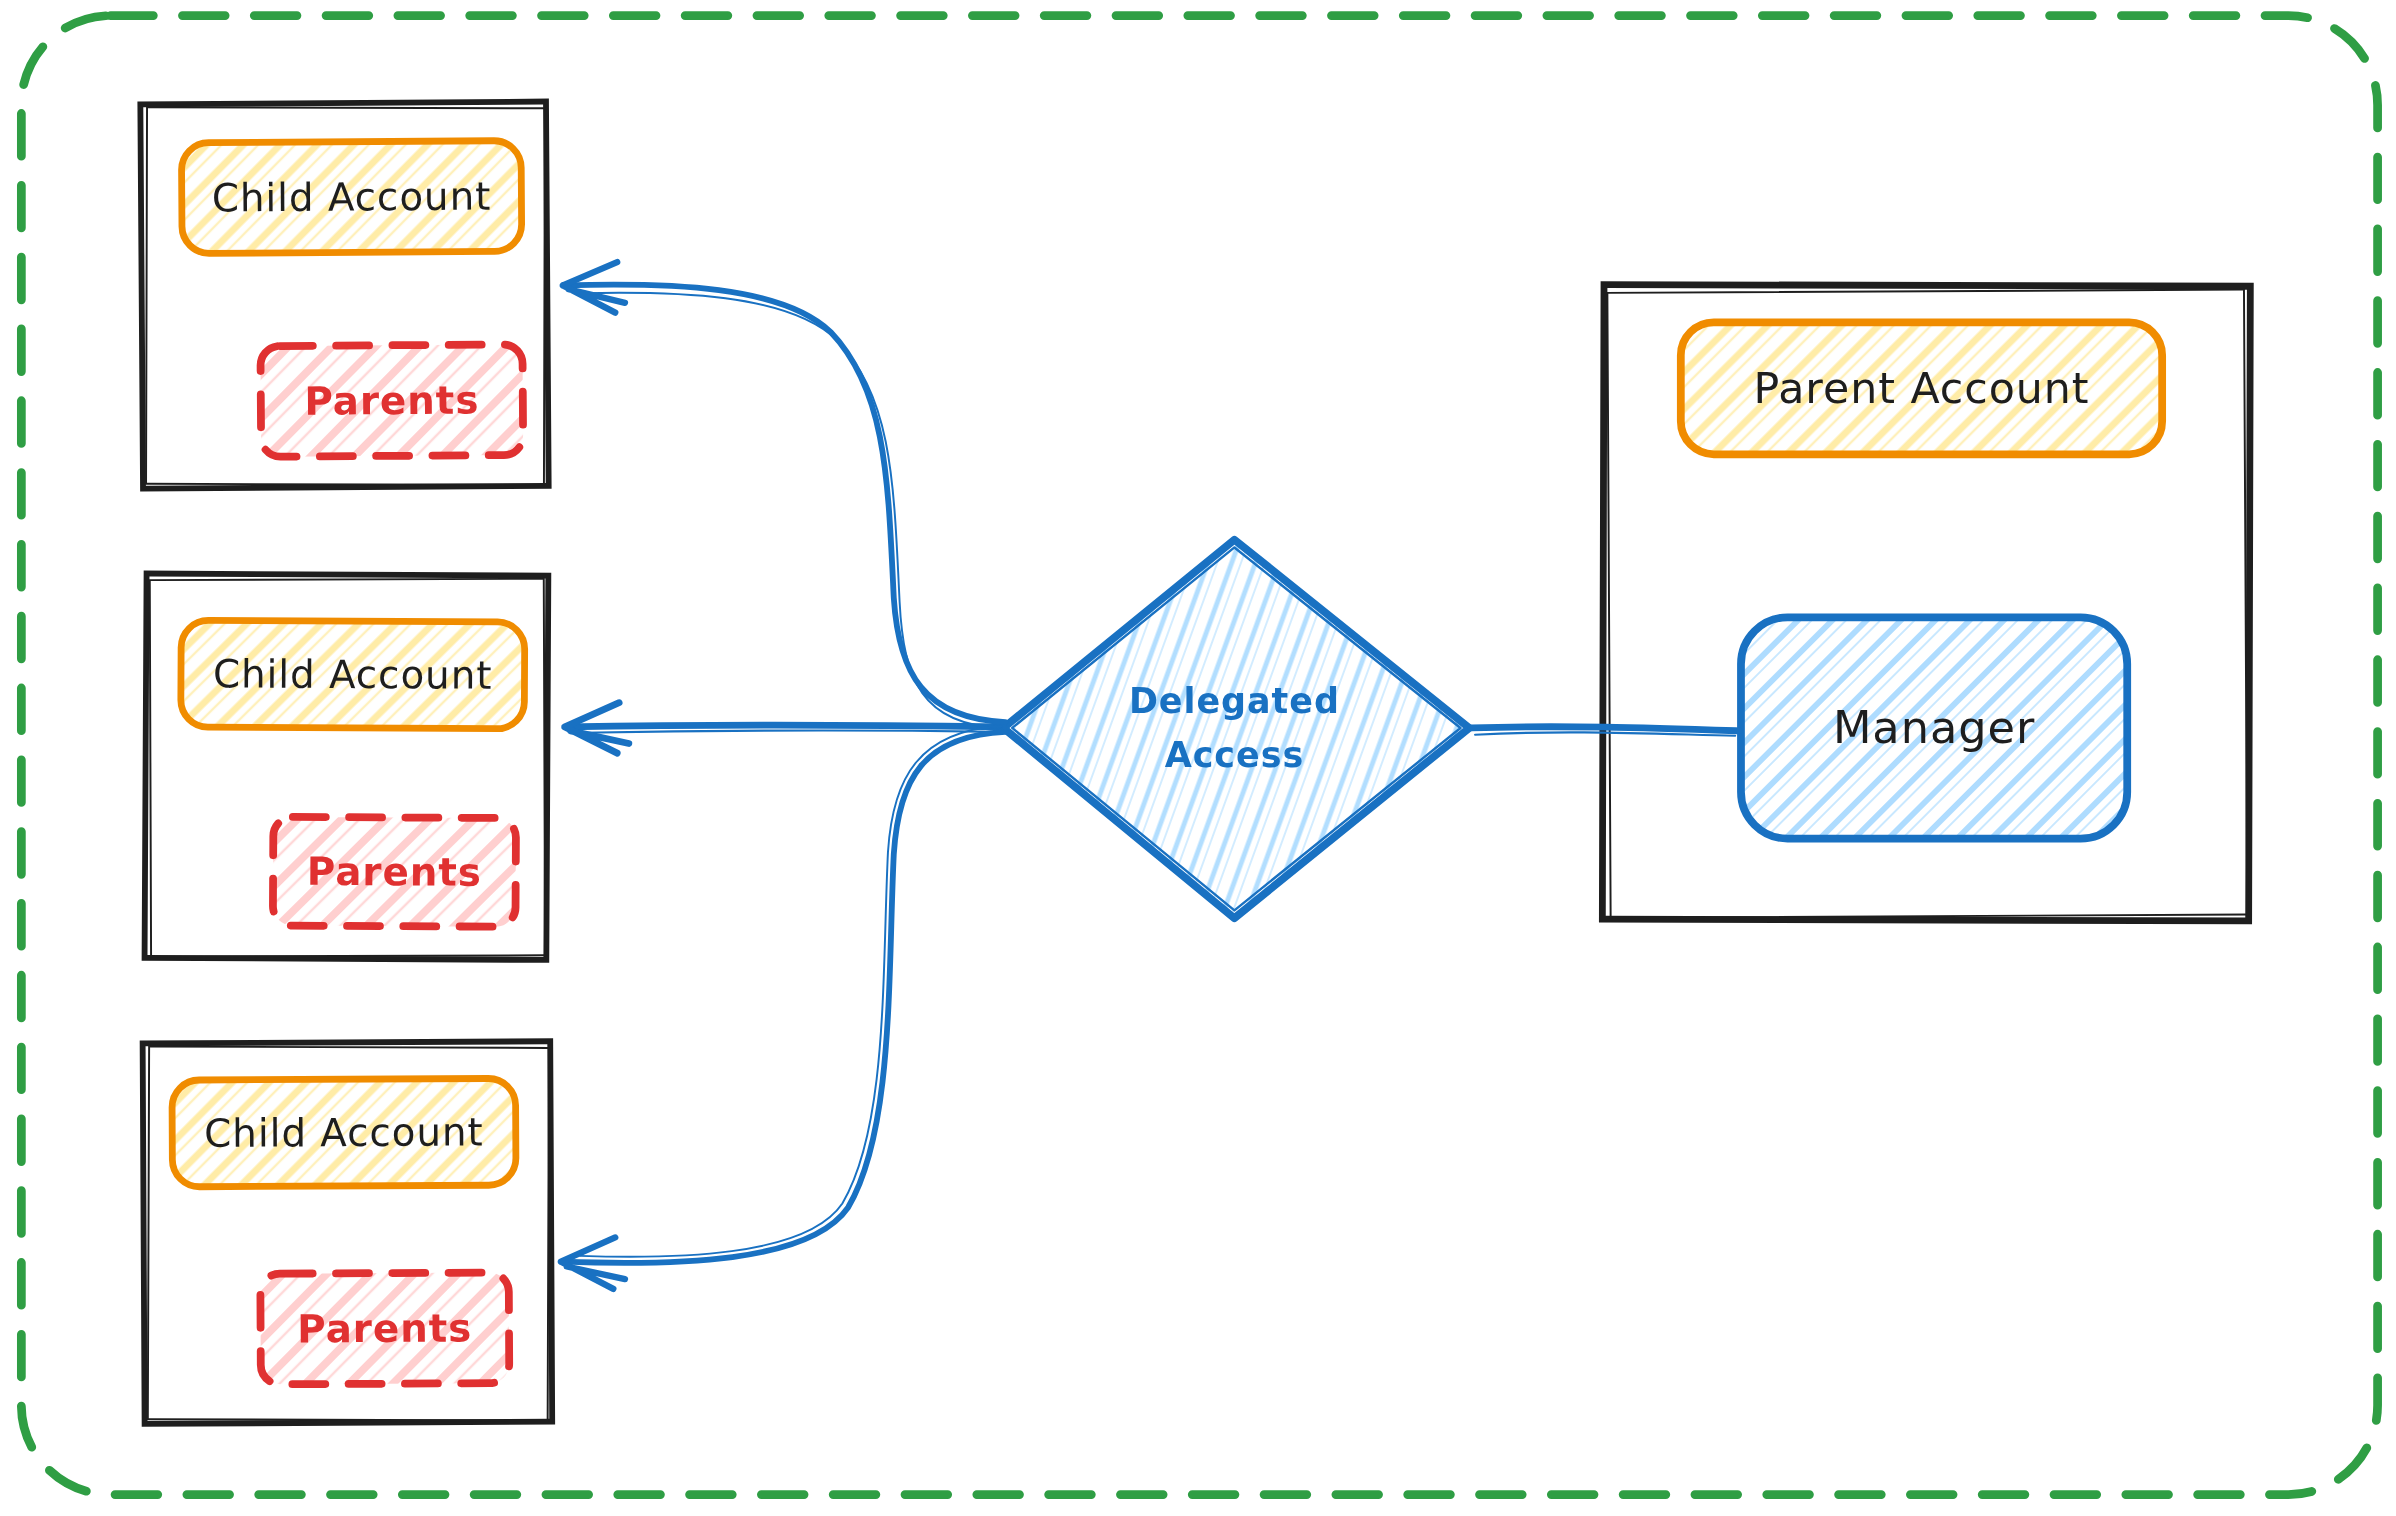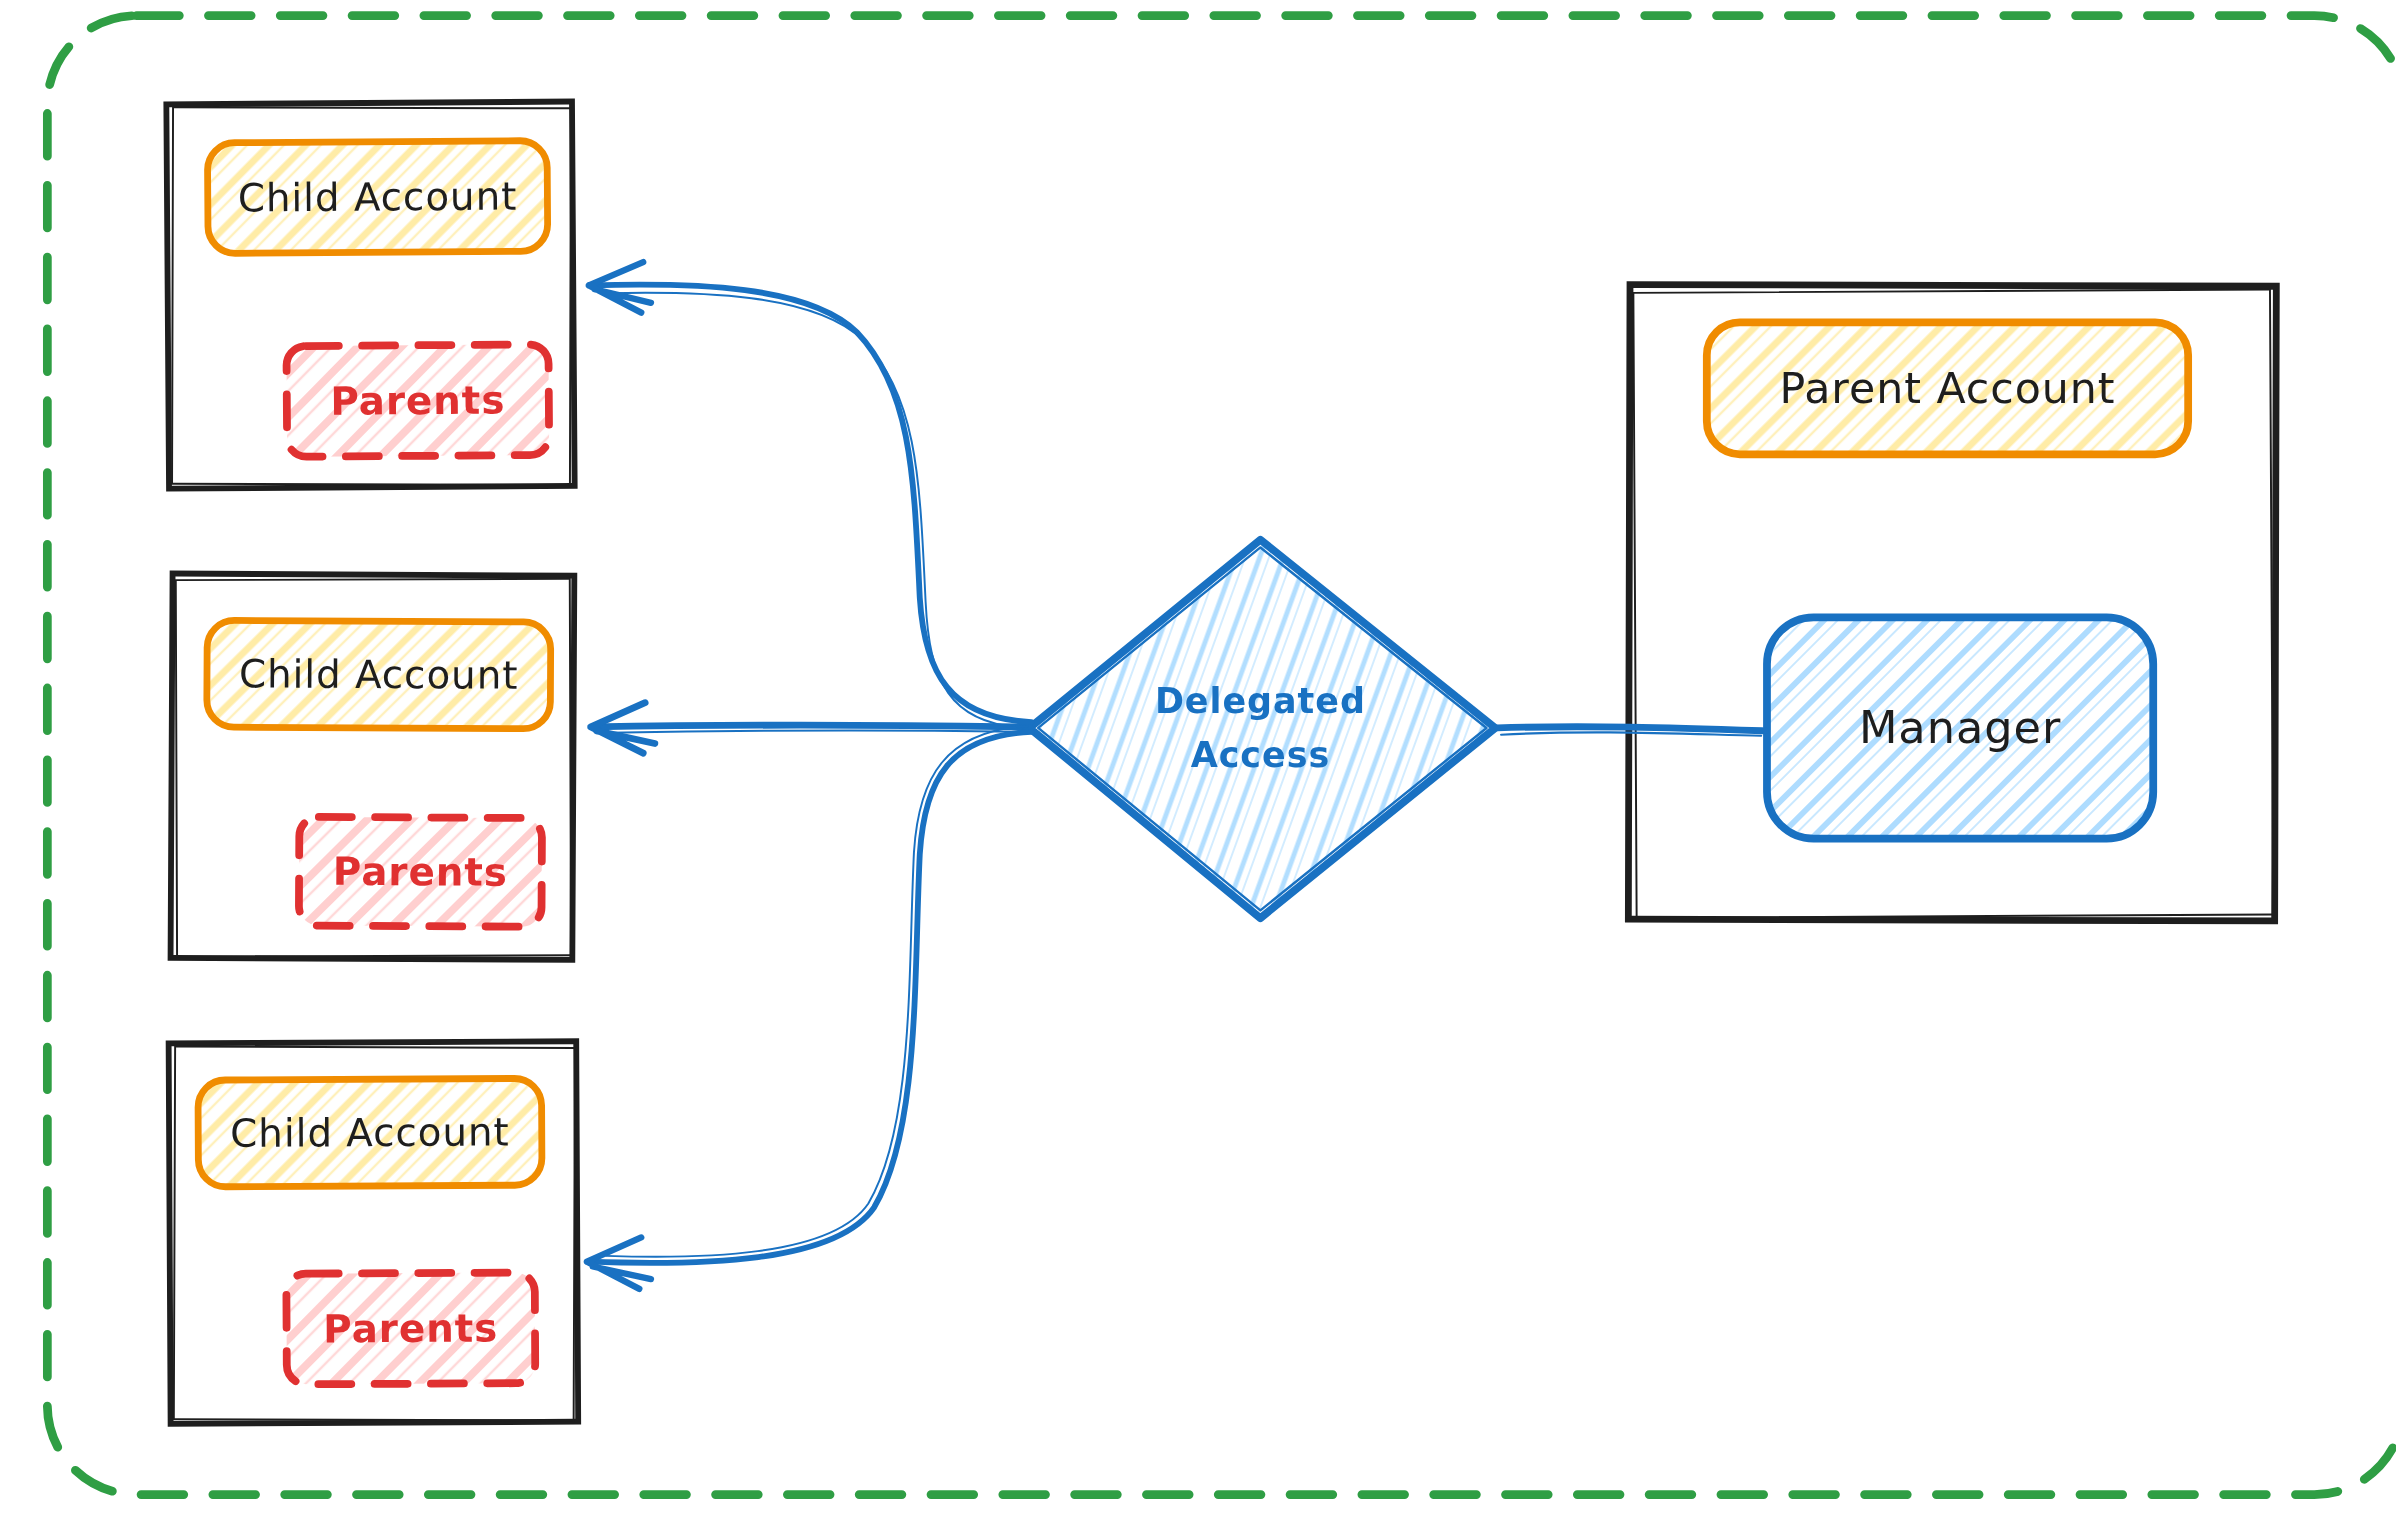--- a/index.html
+++ b/index.html
@@ -5,21 +5,20 @@
   html, body {
     margin: 0;
     padding: 0;
     background: #ffffff;
   }
   .canvas-wrap {
     width: 2262px;
     height: 1517px;
     position: relative;
     background: var(--background, #ffffff);
-    padding-left: 26px;
   }
   svg {
     display: block;
   }
   text {
     font-family: "DejaVu Sans", sans-serif;
     fill: var(--ink, #1e1e1e);
   }
   .node-title   { font-size: 40px; letter-spacing: 1px; }
   .parent-title { font-size: 44px; letter-spacing: 1px; }

